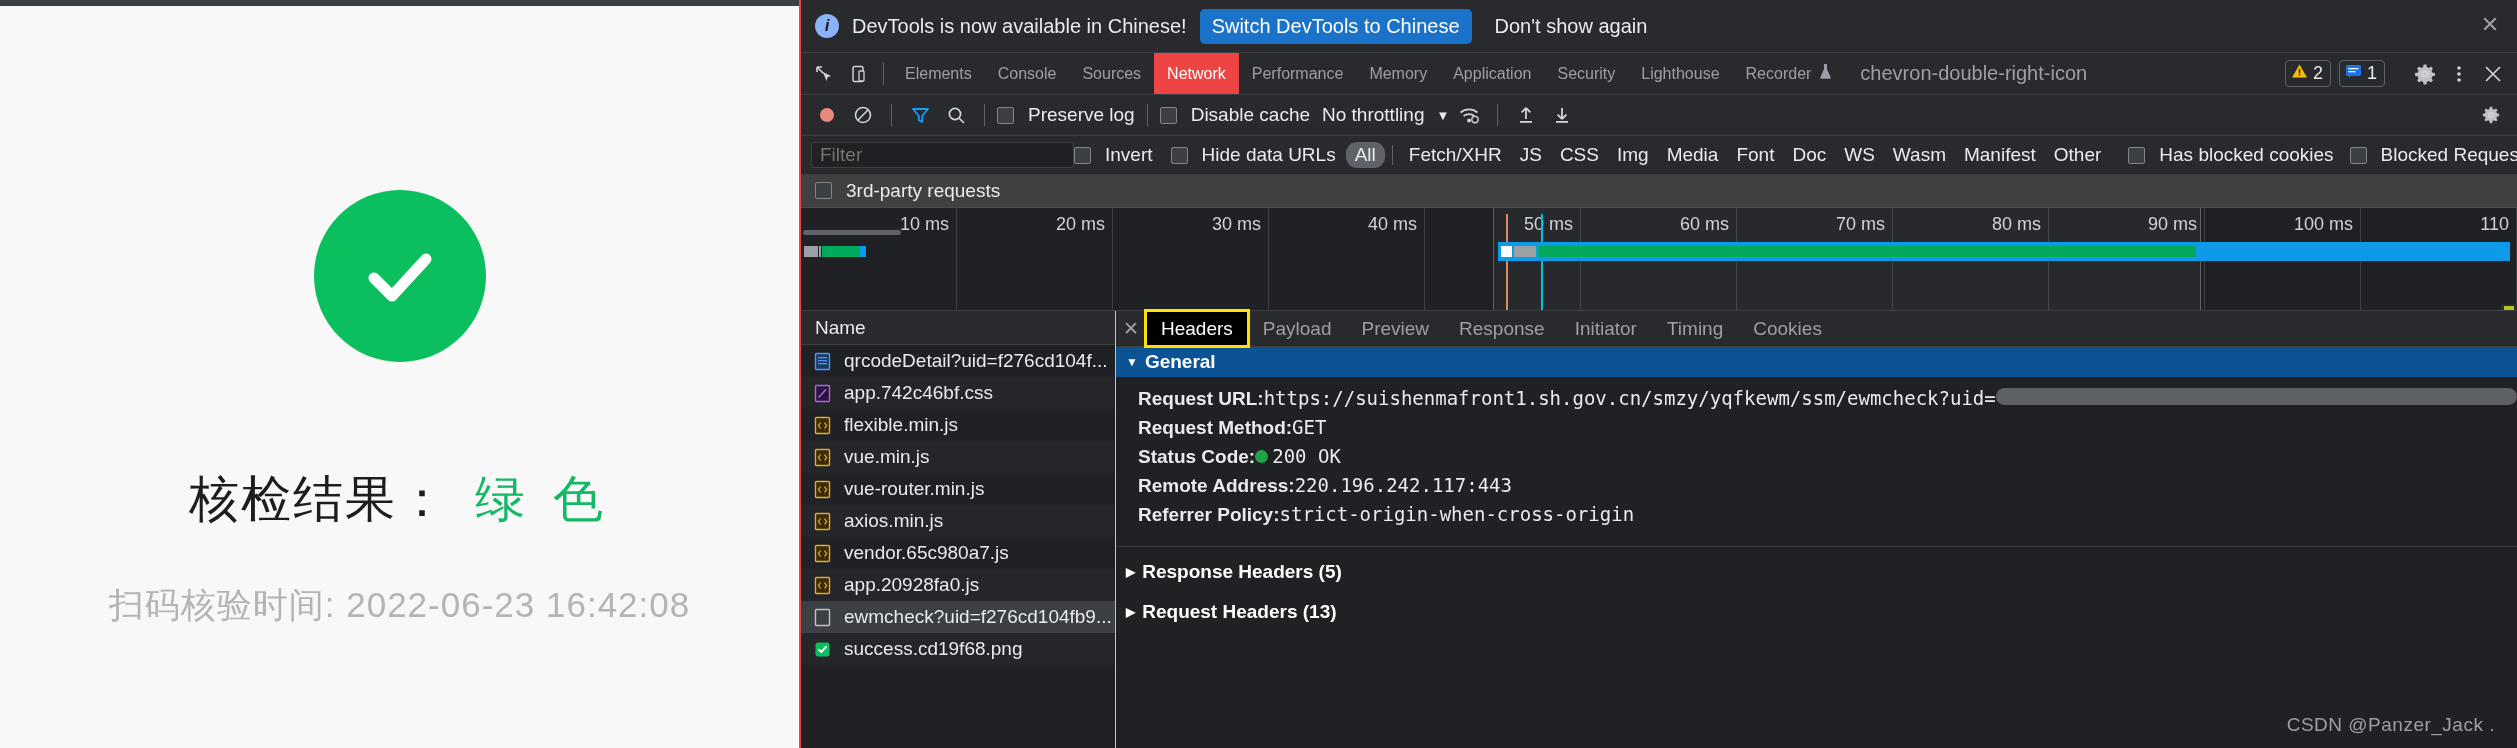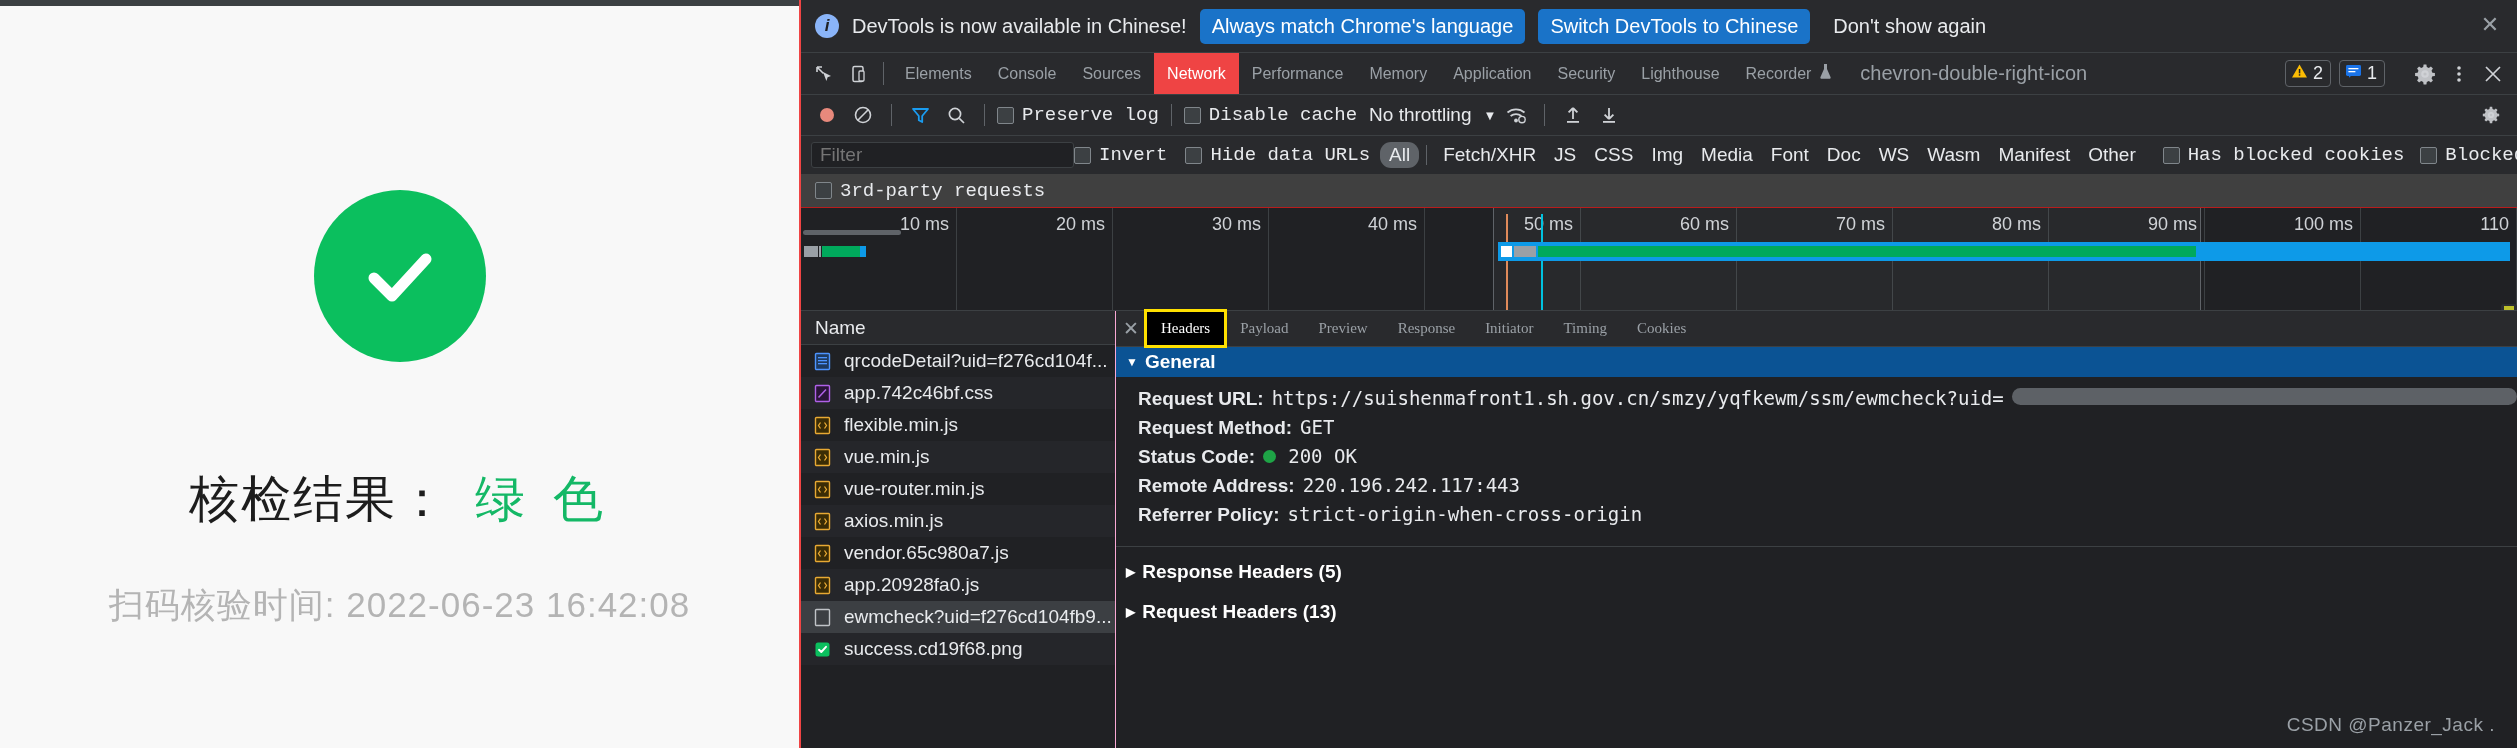--- a/index.html
+++ b/index.html
@@ -125,21 +125,21 @@
   
   .net-toolbar {
     height: 41px; flex: none;
     background: #292a2d;
     display: flex; align-items: center;
     gap: 4px; padding: 0 10px;
     border-bottom: 1px solid #3c4043;
     position: relative;
   }
   .tool-sep { width: 1px; height: 22px; background: #5f6368; margin: 0 8px; flex: none; }
-  .cb-label { display: flex; align-items: center; gap: 8px; font-size: 19px; color: #e8eaed; cursor: pointer; white-space: nowrap; font-family: Liberation Mono, monospace; }
+  .cb-label { display: flex; align-items: center; gap: 14px; font-size: 19px; color: #e8eaed; cursor: pointer; white-space: nowrap; }
   .cb {
     width: 17px; height: 17px; border: 1px solid #80868b; border-radius: 2px;
     background: #3c4043; flex: none;
   }
   .throttle {
     display: flex; align-items: center; gap: 12px;
     font-size: 19px; color: #e8eaed; cursor: pointer; margin-left: 8px; white-space: nowrap;
   }
   .caret { font-size: 13px; color: #e8eaed; }
   .net-tool-right { position: absolute; right: 10px; top: 0; bottom: 0; display: flex; align-items: center; }
@@ -232,34 +232,34 @@
     height: 36px; flex: none; display: flex; align-items: stretch;
     background: #292a2d; border-bottom: 1px solid #3c4043;
     position: relative;
   }
   .dt-close {
     width: 30px; display: flex; align-items: center; justify-content: center;
     color: #9aa0a6; font-size: 19px; cursor: pointer;
   }
   .dtab {
     display: flex; align-items: center; padding: 0 15px;
-    font-size: 15px; color: #9aa0a6; cursor: pointer; white-space: nowrap; font-family: Liberation Serif, serif;
+    font-size: 19px; color: #9aa0a6; cursor: pointer; white-space: nowrap;
   }
   .dtab.active { background: #000; color: #fff; }
   .dtab.annotated { outline: 3px solid #ffe000; outline-offset: -1px; }
   .section-hdr {
     height: 30px; display: flex; align-items: center; gap: 7px;
     padding-left: 10px; font-size: 19px; font-weight: bold; color: #fff;
     cursor: pointer;
   }
   .section-hdr.highlight { background: #0b5394; }
   .tri { font-size: 12px; }
   .gen-body { padding: 10px 0 6px 22px; }
   .gen-row {
-    display: flex; align-items: baseline; gap: 8px;
+    display: flex; align-items: baseline; 
     height: 29px; font-size: 19px;
     font-family: "DejaVu Sans Mono", monospace;
   }
   .gen-key { font-weight: bold; color: #e8eaed; font-family: "Liberation Sans", sans-serif; white-space: nowrap; }
   .gen-val { color: #e8eaed; white-space: nowrap; }
   .redact {
     display: inline-block; height: 17px; width: 530px;
     background: #5d6166; border-radius: 9px; vertical-align: middle;
   }
   .status-dot {
@@ -300,21 +300,20 @@
     </div>
 
     <div class="scan-time">扫码核验时间: 2022-06-23 16:42:08</div>
   </div>
 
   <div class="devtools">
 
     <div class="locale-banner">
       <div class="info-icon">i</div>
       <div class="locale-text">DevTools is now available in Chinese!</div>
-      <button class="banner-btn">Always match Chrome's language</button>
       <button class="banner-btn">Switch DevTools to Chinese</button>
       <button class="banner-link">Don't show again</button>
       <div class="banner-close">✕</div>
     </div>
 
     <div class="tabbar">
       <div class="tb-icon-btn">
         <svg width="20" height="20" viewBox="0 0 20 20">
             <path d="M3 3h5M3 3v5M3 3l6.5 6.5" stroke="#cfd2d6" stroke-width="1.6" fill="none"></path>
             <path d="M9 8l8 4-3.4 1.2L12.4 17z" fill="#cfd2d6"></path>

